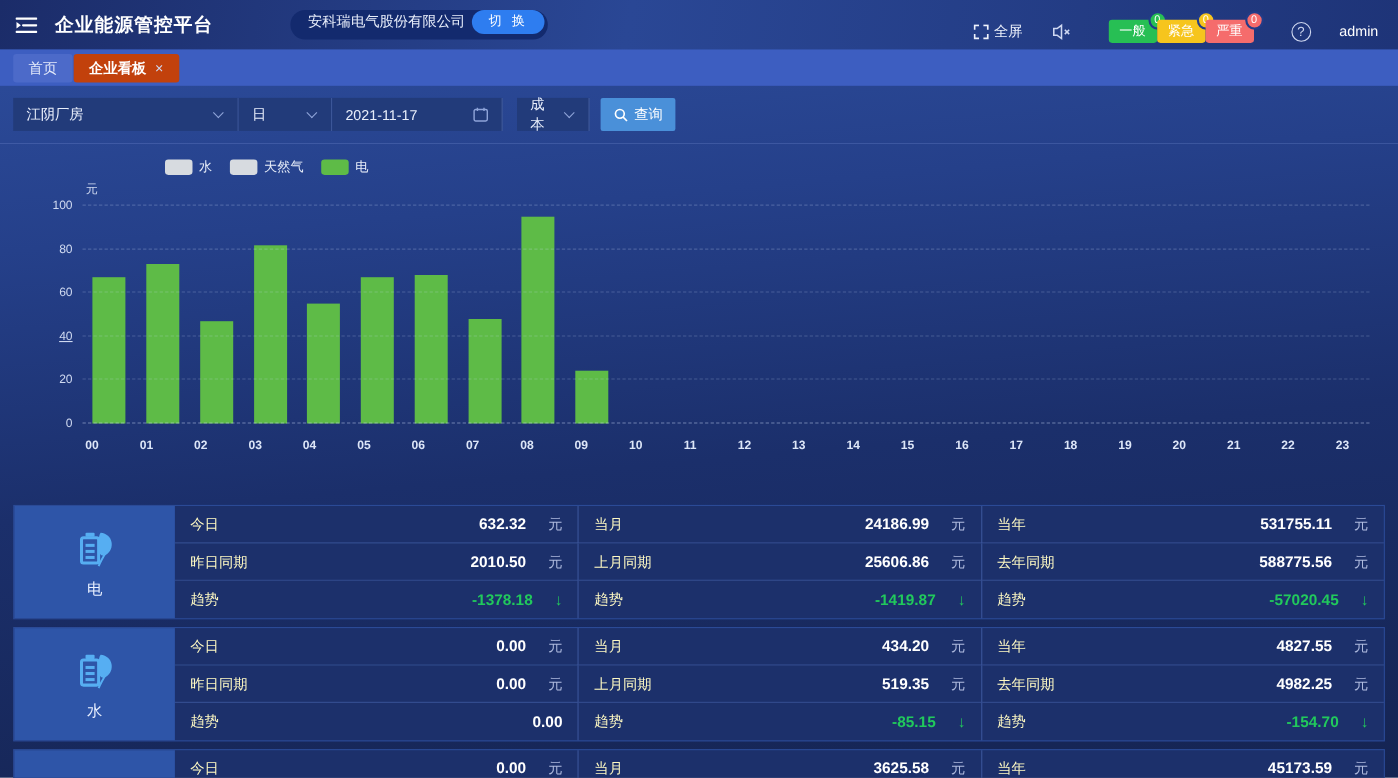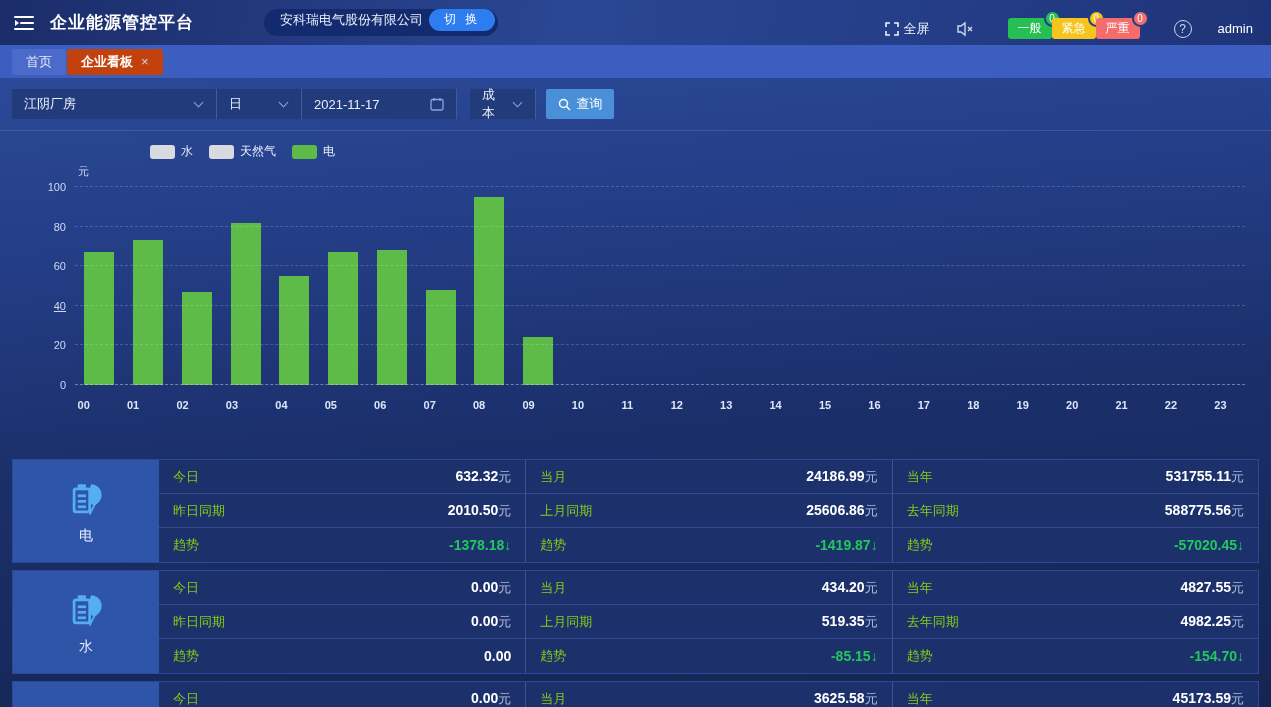--- a/index.html
+++ b/index.html
@@ -81,22 +81,22 @@
   .energy-table { margin:12px 12px 0; display:flex; flex-direction:column; gap:7px; }
   .energy-row { display:flex; border:1px solid #2b4a96; background:#1c306b; min-height:102px; }
   .icon-cell { width:146px; background:#2e55a8; display:flex; flex-direction:column;
     align-items:center; justify-content:center; gap:6px; }
   .icon-cell .type-name { font-size:14px; color:#eaf1ff; }
   .row-grid { flex:1; display:grid; grid-template-columns:1fr 1fr 1fr; }
   .cell { height:34px; display:flex; align-items:center; justify-content:space-between;
     padding:0 14px; font-size:13px; }
   .cell.bordered { border-bottom:1px solid rgba(88,120,200,0.38); }
   .cell.vline { border-left:1px solid rgba(88,120,200,0.5); }
-  .cell .lab { color:#84cc16; }
-  .cell .right { display:flex; align-items:baseline; gap:0; }
+  .cell .lab { color:#fef9c3; }
+  .cell .right { display:flex; align-items:baseline; gap:20px; }
   .cell .num { font-weight:bold; font-size:14px; color:#fff; }
   .cell .num.down { color:#21c95c; }
   .cell .unit { font-size:13px; color:#aebade; }
   .cell .arrow { color:#21c95c; font-weight:bold; font-size:14px; }
 </style>
 </head>
 <body>
 
 <header class="header">
   <span class="collapse-btn">

